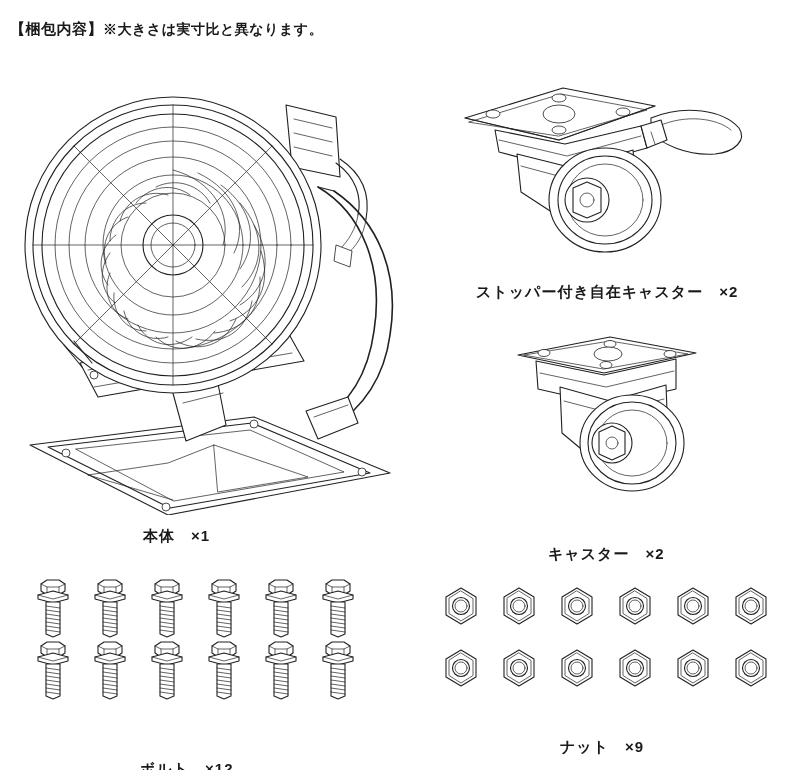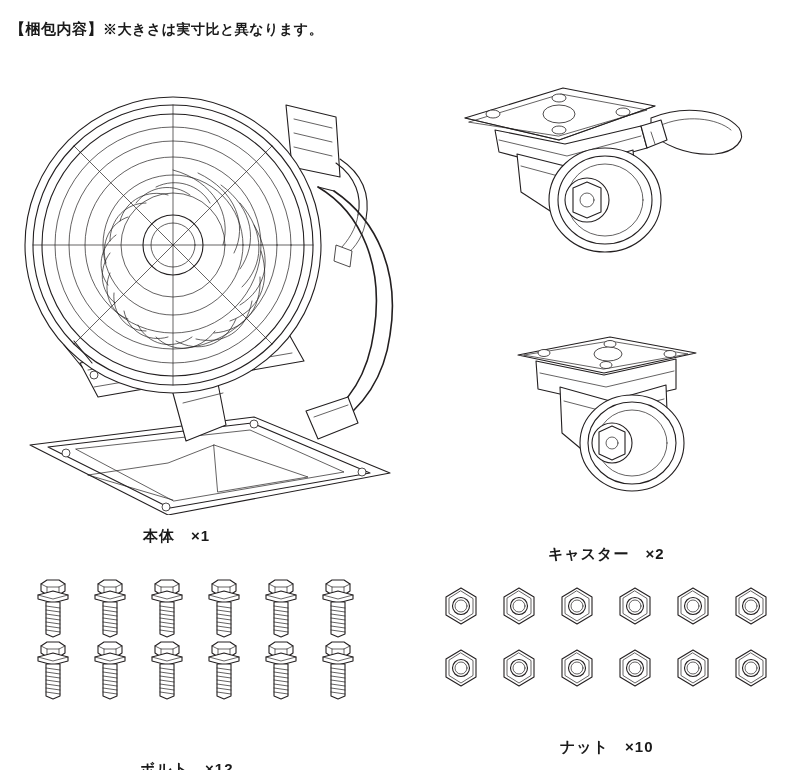--- a/index.html
+++ b/index.html
@@ -229,20 +229,21 @@
       </g>
 
       <g>
         <path class="fil-w" d="M196 48 C230 34 268 40 284 58 C292 70 280 82 260 84 C232 86 206 74 196 62 Z"></path>
         <path class="ln-thin" d="M204 56 C230 44 262 48 276 60"></path>
         <path class="fil-w" d="M186 56 L206 50 L212 70 L192 78 Z"></path>
         <path class="ln-thin" d="M196 62 L200 74"></path>
       </g>
     </svg>
   </div>
+  <div class="caption" id="caption-caster-stopper">ストッパー付き自在キャスター　×2</div>
 
   <div class="fig" id="fig-caster">
     <svg width="220" height="180" viewBox="0 0 220 180">
       <g>
         <path class="fil-w" d="M18 30 L110 12 L196 28 L104 48 Z"></path>
         <path class="ln-thin" d="M24 30 L110 16 L188 29 L104 44 Z"></path>
         <ellipse class="fil-w-thin" cx="44" cy="28" rx="6" ry="3.5"></ellipse>
         <ellipse class="fil-w-thin" cx="110" cy="19" rx="6" ry="3.5"></ellipse>
         <ellipse class="fil-w-thin" cx="170" cy="29" rx="6" ry="3.5"></ellipse>
         <ellipse class="fil-w-thin" cx="106" cy="40" rx="6" ry="3.5"></ellipse>
@@ -497,15 +498,15 @@
     </div>
     <div class="part-cell">
       <svg width="40" height="40" viewBox="0 0 40 40">
         <path class="fil-w" d="M20 2 L35 11 L35 29 L20 38 L5 29 L5 11 Z"></path>
         <path class="ln-thin" d="M20 5 L32 12.5 L32 27.5 L20 35 L8 27.5 L8 12.5 Z"></path>
         <circle class="fil-w" cx="20" cy="20" r="8.5"></circle>
         <circle class="ln-thin" cx="20" cy="20" r="6"></circle>
       </svg>
     </div>
   </div>
-  <div class="caption" id="caption-nut">ナット　×10</div>
+  <div class="caption" id="caption-nut">ナット　×9</div>
 
 </div>
 
 </body></html>

